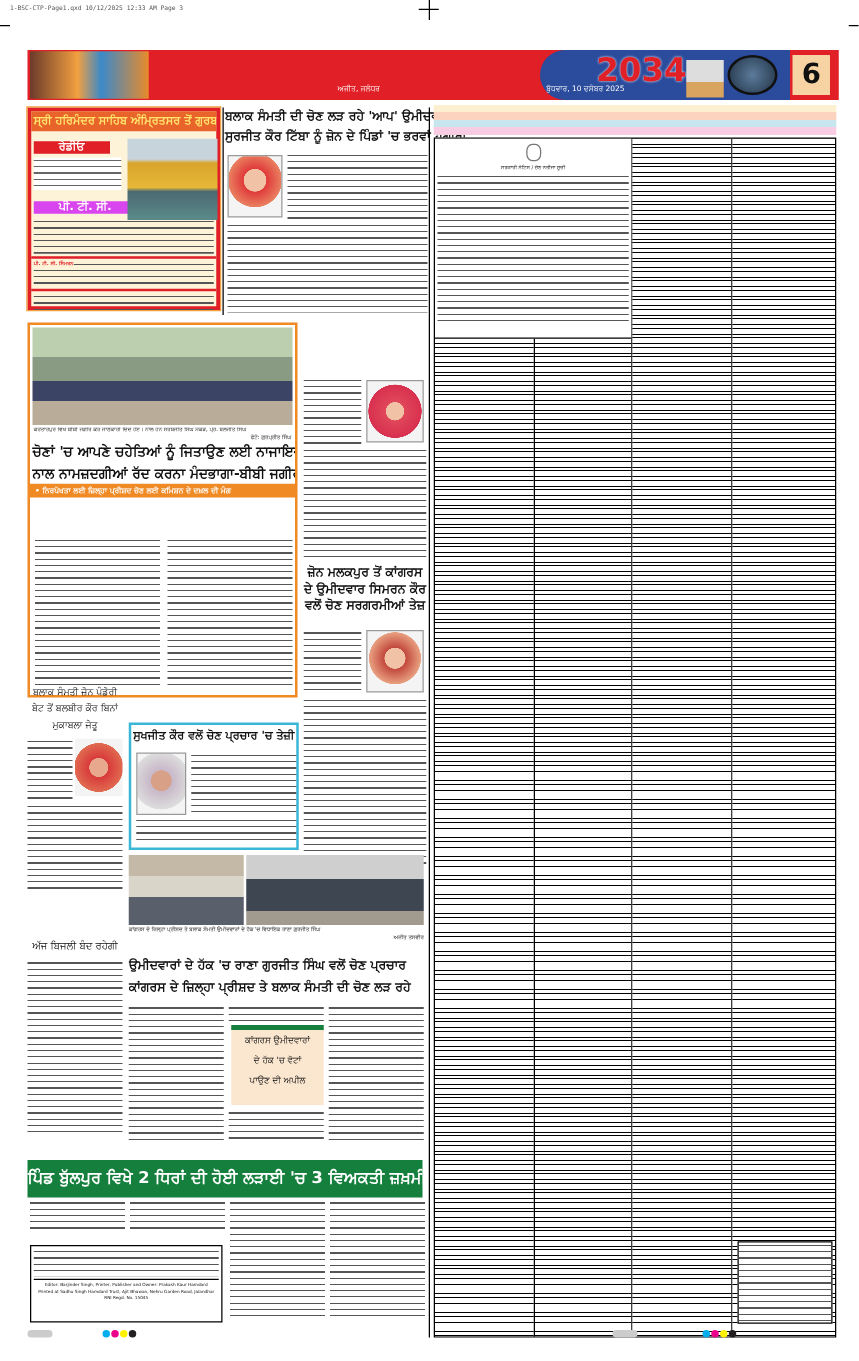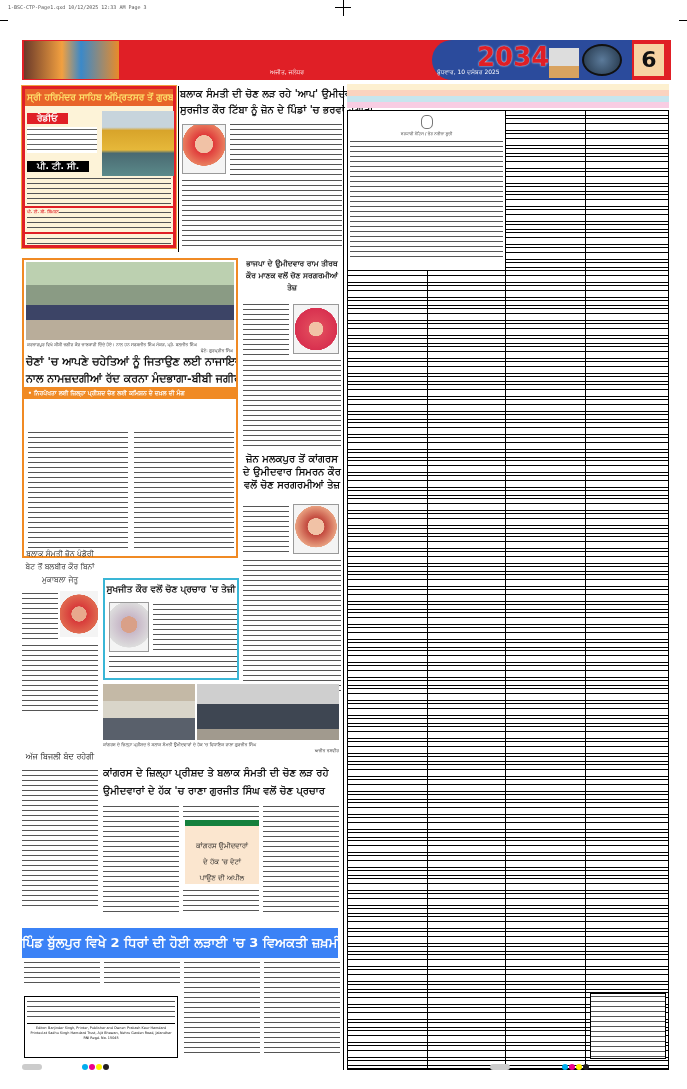--- a/index.html
+++ b/index.html
@@ -14,29 +14,29 @@
 .mh-title{position:absolute;left:100px;top:2px;font-size:24px;font-weight:bold;color:#fff;white-space:nowrap;letter-spacing:1px}
 .mh-year{position:absolute;left:455px;top:2px;font-size:26px;font-weight:bold;color:#e01f26;text-shadow:0 0 2px #fff}
 .mh-sub{position:absolute;left:248px;top:28px;font-size:6px;color:#fff}
 .mh-date{position:absolute;left:415px;top:28px;font-size:6px;color:#fff}
 .mh-ballot{position:absolute;left:560px;top:4px;width:40px;height:32px;border-radius:50%;background:radial-gradient(circle,#5b7a9a,#223447);border:2px solid #111}
 .mh-desk{position:absolute;left:527px;top:8px;width:30px;height:30px;background:linear-gradient(#ddd 60%,#d9a360 60%)}
 .mh-page{position:absolute;left:612px;top:4px;width:30px;height:32px;background:#f7d3a3;font-size:22px;font-weight:bold;text-align:center;line-height:32px}
 
 .box-gurbani{left:22px;top:86px;width:154px;height:162px;border:3px solid #e01f26;background:#fdf3d8;outline:1px solid #f2a040}
 .box-gurbani .hd{background:#e8642a;color:#ffe36b;font-size:9px;font-weight:bold;padding:3px 2px;text-align:center;white-space:nowrap;overflow:hidden}
-.tag{display:inline-block;background:#e01f26;color:#fff;font-size:9px;font-weight:bold;padding:0 10px;margin:2px 2px}
-.tag2{background:#000000}
+.tag{display:inline-block;background:#e01f26;color:#fff;font-size:9px;font-weight:bold;padding:0 20px;margin:2px 2px}
+.tag2{background:#d946ef}
 .temple{position:absolute;left:77px;top:22px;width:72px;height:65px;background:linear-gradient(#c7d4dc 25%,#d8a42a 30%,#e6b83a 60%,#4a6a72 65%,#5b8a8a)}
 .lines{background:repeating-linear-gradient(#fff 0 2px,#666 2px 3px,#fff 3px 5px)}
 .linesw{background:repeating-linear-gradient(transparent 0 2px,#555 2px 3px,transparent 3px 5px)}
 .hl1{font-size:12px;font-weight:bold;line-height:16px;white-space:nowrap}
 .photo{background:linear-gradient(135deg,#a9c9a4,#d9cfc3 40%,#3b4a6b 60%,#c9c1b1)}
 .portrait{background:radial-gradient(circle at 50% 40%,#f1c2a6 25%,#e03a3a 26%,#e98060 60%,#f4f4f4 61%)}
-.red-bar{background:#3b82f6;color:#fff;font-weight:bold;white-space:nowrap;overflow:hidden}
+.red-bar{background:#15803d;color:#fff;font-weight:bold;white-space:nowrap;overflow:hidden}
 .orange-strip{background:#f08a24;color:#fff;font-size:6px;font-weight:bold;padding:2px 4px;white-space:nowrap;overflow:hidden}
 .vline{position:absolute;background:#000;width:1px}
 
 .notice{left:347px;top:110px;width:322px;height:960px;border:1px solid #000;background:#fff}
 .bands{left:347px;top:84px;width:322px;height:24px;background:linear-gradient(#fdf0d0 0 25%,#fbd3bf 25% 50%,#c7e6ee 50% 75%,#f8cde3 75%)}
 .tcol{position:absolute;top:0;height:100%;border-right:1px solid #000;background:repeating-linear-gradient(#fff 0 4px,#000 4px 5px,#fff 5px 7px,#000 7px 7.6px)}
 .gov{position:absolute;left:0;top:0;width:80px;height:160px;background:#fff;border-bottom:1px solid #000;padding:2px}
 .emblem{width:12px;height:14px;margin:2px auto;border:1px solid #777;border-radius:40%}
 .summary{position:absolute;right:2px;bottom:10px;width:76px;height:66px;border:1px solid #000;background:#fff;font-size:3px}
 .cmyk{position:absolute;height:6px;border-radius:3px}
@@ -91,21 +91,20 @@
   <div style="font-size:4.3px;line-height:6px;padding:0 3px;white-space:nowrap;overflow:hidden">ਕਰਤਾਰਪੁਰ ਵਿਖੇ ਬੀਬੀ ਜਗੀਰ ਕੌਰ ਜਾਣਕਾਰੀ ਦਿੰਦੇ ਹੋਏ। ਨਾਲ ਹਨ ਸਰਬਜੀਤ ਸਿੰਘ ਮੱਕੜ, ਪ੍ਰੋ. ਬਲਜੀਤ ਸਿੰਘ</div>
   <div style="font-size:4.3px;text-align:right;padding:0 3px">ਫੋਟੋ: ਗੁਰਪ੍ਰੀਤ ਸਿੰਘ</div>
   <div class="hl1" style="font-size:11px;line-height:17px;overflow:hidden;padding:0 2px">ਚੋਣਾਂ 'ਚ ਆਪਣੇ ਚਹੇਤਿਆਂ ਨੂੰ ਜਿਤਾਉਣ ਲਈ ਨਾਜਾਇਜ਼ ਢੰਗ</div>
   <div class="hl1" style="font-size:11px;line-height:17px;overflow:hidden;padding:0 2px">ਨਾਲ ਨਾਮਜ਼ਦਗੀਆਂ ਰੱਦ ਕਰਨਾ ਮੰਦਭਾਗਾ-ਬੀਬੀ ਜਗੀਰ ਕੌਰ</div>
   <div class="orange-strip">• ਨਿਰਪੱਖਤਾ ਲਈ ਜ਼ਿਲ੍ਹਾ ਪ੍ਰੀਸ਼ਦ ਚੋਣ ਲਈ ਕਮਿਸ਼ਨ ਦੇ ਦਖ਼ਲ ਦੀ ਮੰਗ</div>
   <div class="linesw" style="position:absolute;left:4px;top:170px;width:100px;height:120px"></div>
   <div class="linesw" style="position:absolute;left:110px;top:170px;width:100px;height:120px"></div>
 </div>
 
 <div class="abs" style="left:243px;top:258px;width:98px;height:190px">
-  <div style="font-size:7.5px;font-weight:bold;line-height:12px;text-align:center">ਭਾਜਪਾ ਦੇ ਉਮੀਦਵਾਰ ਰਾਮ ਤੀਰਥ ਕੌਰ ਮਾਣਕ ਵਲੋਂ ਚੋਣ ਸਰਗਰਮੀਆਂ ਤੇਜ਼</div>
   <div class="portrait abs" style="left:50px;top:46px;width:46px;height:50px;border:1px solid #999;background:radial-gradient(circle at 50% 50%,#f1c2a6 22%,#e0475a 23%,#d8304f 65%,#f4f4f4 66%)"></div>
   <div class="linesw abs" style="left:0;top:44px;width:46px;height:56px"></div>
   <div class="linesw abs" style="left:0;top:100px;width:98px;height:88px"></div>
 </div>
 
 <div class="abs" style="left:243px;top:452px;width:98px;height:250px">
   <div style="font-size:10px;font-weight:bold;line-height:13px;text-align:center">ਜ਼ੋਨ ਮਲਕਪੁਰ ਤੋਂ ਕਾਂਗਰਸ ਦੇ ਉਮੀਦਵਾਰ ਸਿਮਰਨ ਕੌਰ ਵਲੋਂ ਚੋਣ ਸਰਗਰਮੀਆਂ ਤੇਜ਼</div>
   <div class="portrait abs" style="left:50px;top:52px;width:46px;height:50px;border:1px solid #999;background:radial-gradient(circle at 50% 45%,#f1c2a6 24%,#c2483d 25%,#e8a080 60%,#f4f4f4 61%)"></div>
   <div class="linesw abs" style="left:0;top:52px;width:46px;height:52px"></div>
   <div class="linesw abs" style="left:0;top:106px;width:98px;height:134px"></div>
@@ -131,25 +130,25 @@
   <div style="font-size:4.3px;line-height:6px">ਕਾਂਗਰਸ ਦੇ ਜ਼ਿਲ੍ਹਾ ਪ੍ਰੀਸ਼ਦ ਤੇ ਬਲਾਕ ਸੰਮਤੀ ਉਮੀਦਵਾਰਾਂ ਦੇ ਹੱਕ 'ਚ ਵਿਧਾਇਕ ਰਾਣਾ ਗੁਰਜੀਤ ਸਿੰਘ</div>
   <div style="font-size:4.3px;text-align:right">ਅਜੀਤ ਤਸਵੀਰ</div>
 </div>
 
 <div class="abs" style="left:22px;top:750px;width:76px;height:166px">
   <div style="font-size:8px;line-height:14px;text-align:center">ਅੱਜ ਬਿਜਲੀ ਬੰਦ ਰਹੇਗੀ</div>
   <div class="linesw" style="height:140px;margin-top:4px"></div>
 </div>
 
 <div class="abs" style="left:103px;top:764px;width:236px;height:152px">
+  <div class="hl1" style="font-size:10px;line-height:18px;overflow:hidden">ਉਮੀਦਵਾਰਾਂ ਦੇ ਹੱਕ 'ਚ ਰਾਣਾ ਗੁਰਜੀਤ ਸਿੰਘ ਵਲੋਂ ਚੋਣ ਪ੍ਰਚਾਰ</div>
   <div class="hl1" style="font-size:10px;line-height:18px;overflow:hidden">ਕਾਂਗਰਸ ਦੇ ਜ਼ਿਲ੍ਹਾ ਪ੍ਰੀਸ਼ਦ ਤੇ ਬਲਾਕ ਸੰਮਤੀ ਦੀ ਚੋਣ ਲੜ ਰਹੇ</div>
-  <div class="hl1" style="font-size:10px;line-height:18px;overflow:hidden">ਉਮੀਦਵਾਰਾਂ ਦੇ ਹੱਕ 'ਚ ਰਾਣਾ ਗੁਰਜੀਤ ਸਿੰਘ ਵਲੋਂ ਚੋਣ ਪ੍ਰਚਾਰ</div>
   <div class="linesw abs" style="left:0;top:40px;width:76px;height:110px"></div>
   <div class="linesw abs" style="left:80px;top:40px;width:76px;height:14px"></div>
-  <div class="abs" style="left:82px;top:56px;width:74px;height:64px;background:#fbe6cf;border-top:6px solid #15803d;text-align:center;font-size:7px;line-height:16px;padding-top:12px">
+  <div class="abs" style="left:82px;top:56px;width:74px;height:64px;background:#fbe6cf;border-top:4px solid #15803d;text-align:center;font-size:7px;line-height:16px;padding-top:0">
     <div>ਕਾਂਗਰਸ ਉਮੀਦਵਾਰਾਂ</div>
     <div>ਦੇ ਹੱਕ 'ਚ ਵੋਟਾਂ</div>
     <div>ਪਾਉਣ ਦੀ ਅਪੀਲ</div>
   </div>
   <div class="linesw abs" style="left:80px;top:124px;width:76px;height:26px"></div>
   <div class="linesw abs" style="left:160px;top:40px;width:76px;height:110px"></div>
 </div>
 
 <div class="abs red-bar" style="left:22px;top:928px;width:316px;height:30px;font-size:13px;line-height:30px;text-align:center">ਪਿੰਡ ਬੁੱਲਪੁਰ ਵਿਖੇ 2 ਧਿਰਾਂ ਦੀ ਹੋਈ ਲੜਾਈ 'ਚ 3 ਵਿਅਕਤੀ ਜ਼ਖ਼ਮੀ</div>
 <div class="linesw abs" style="left:24px;top:960px;width:76px;height:24px"></div>

